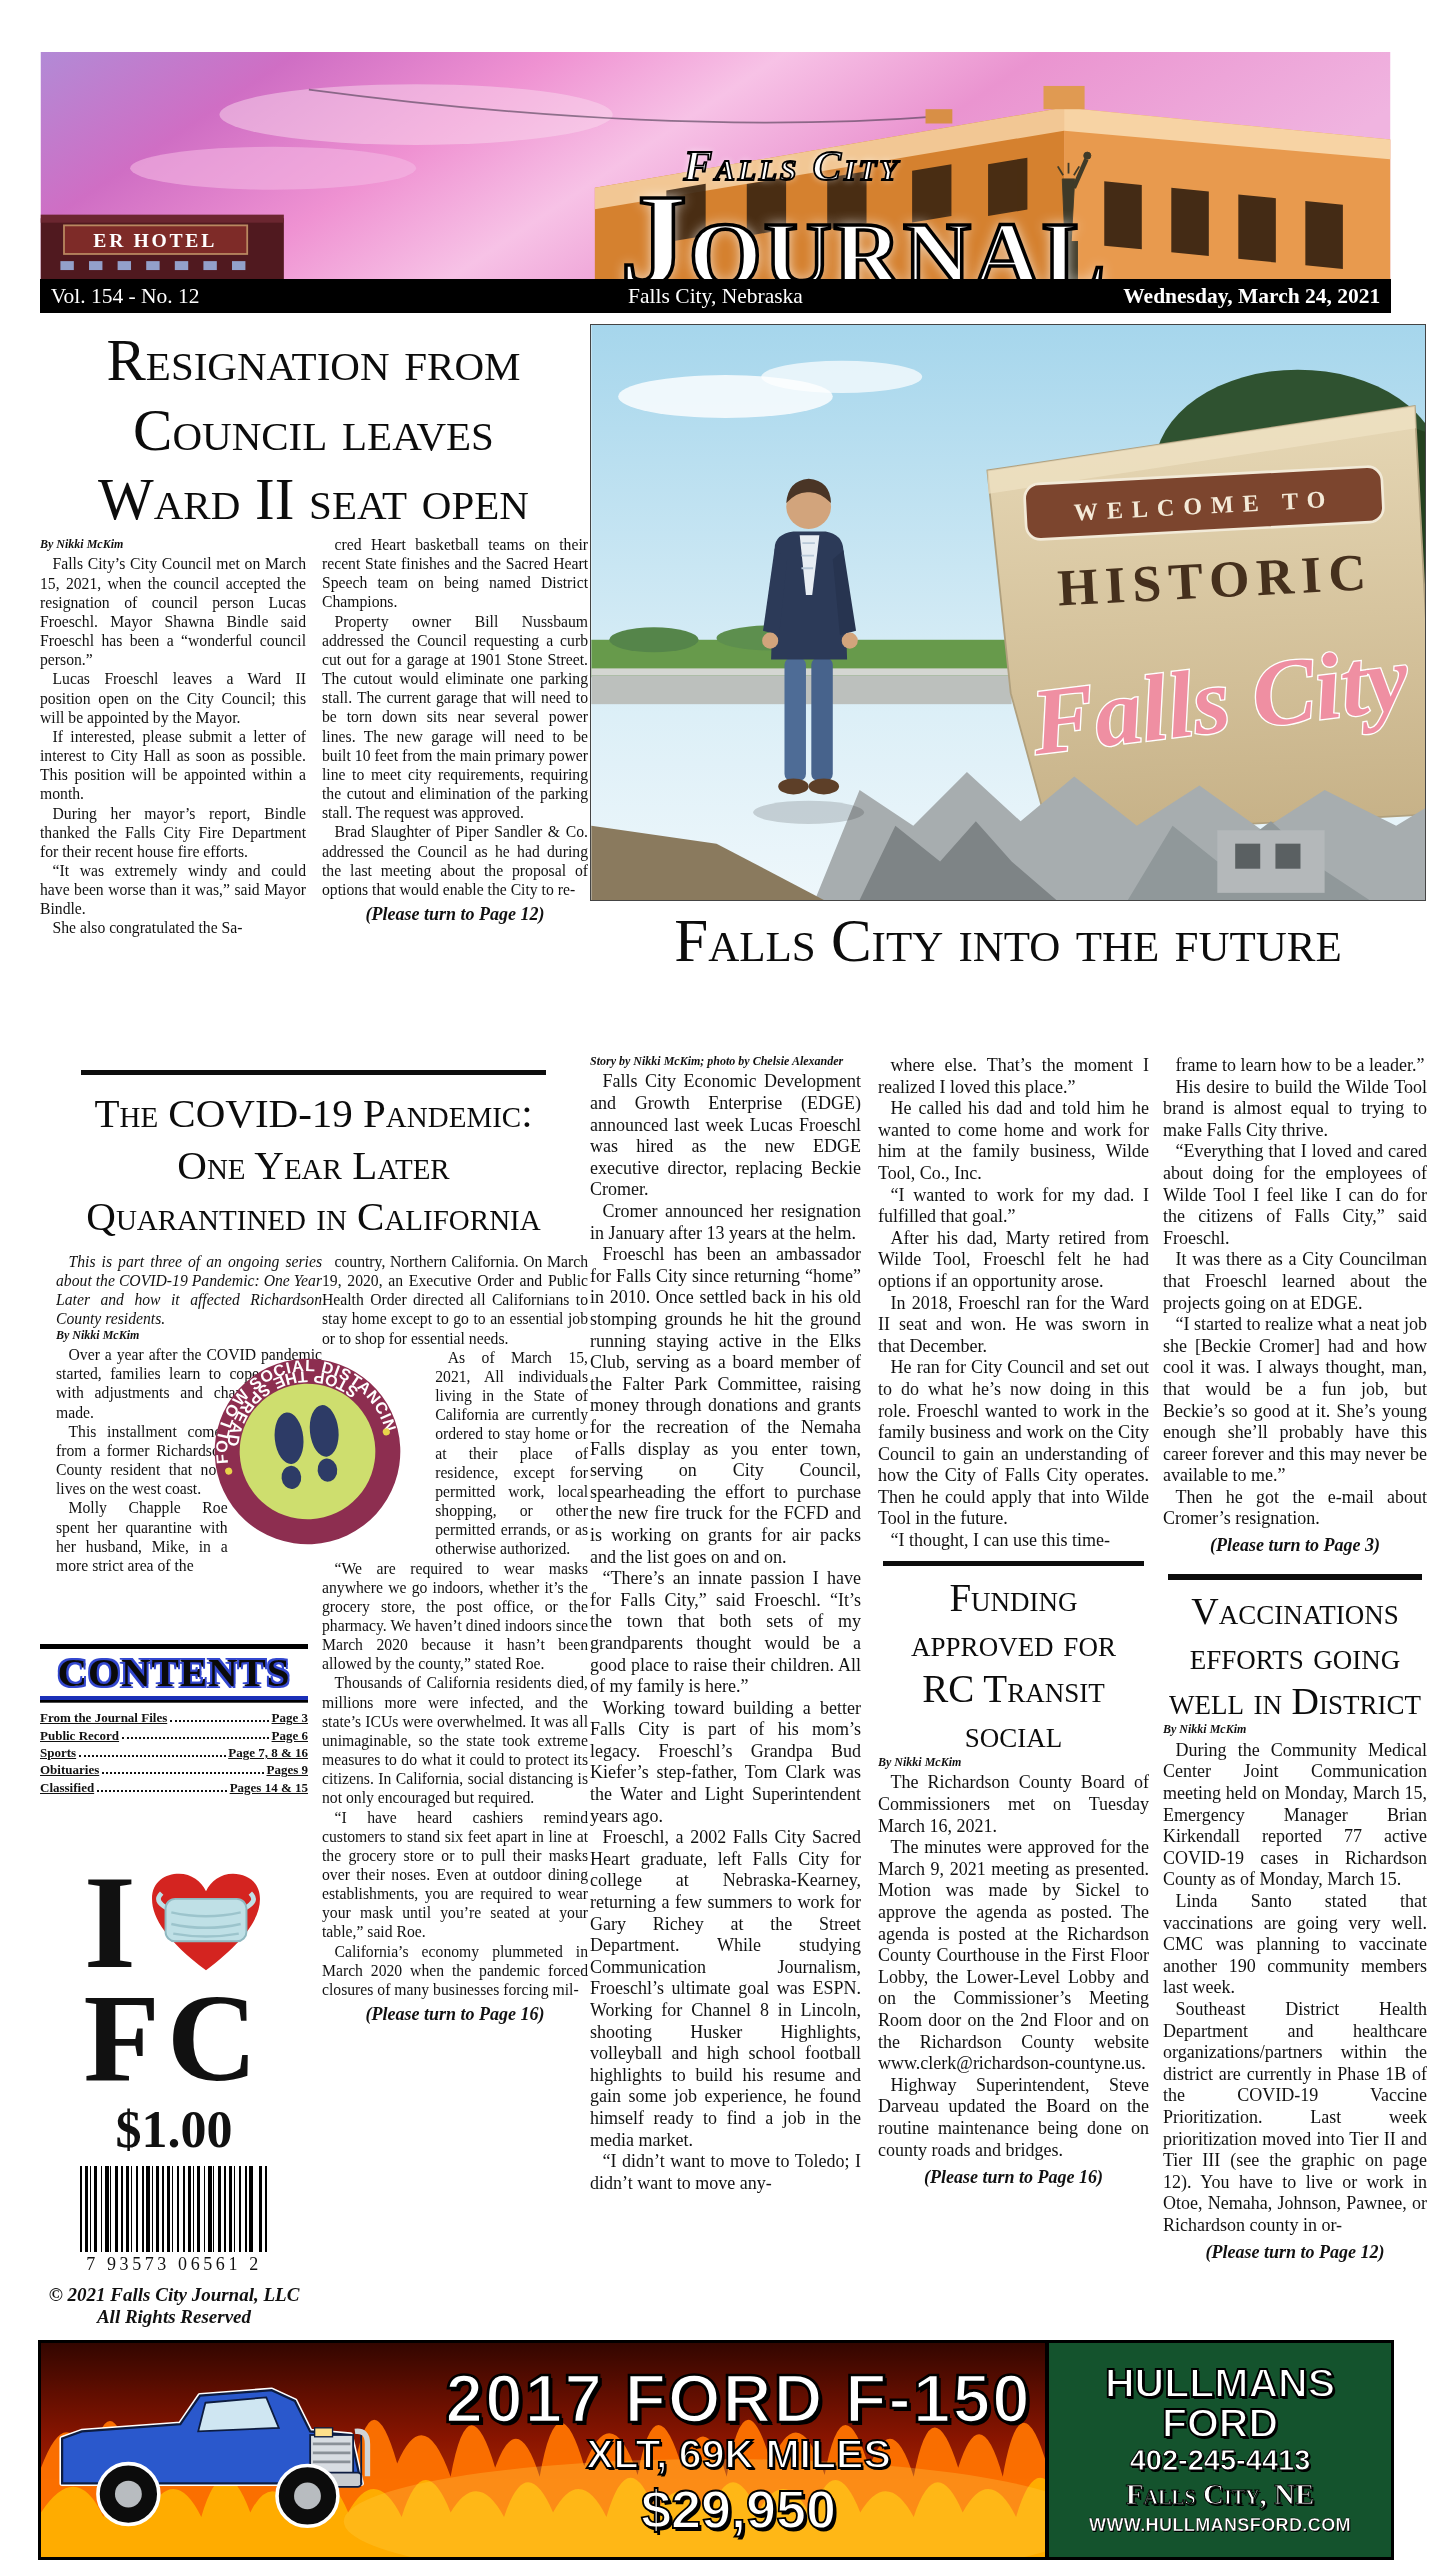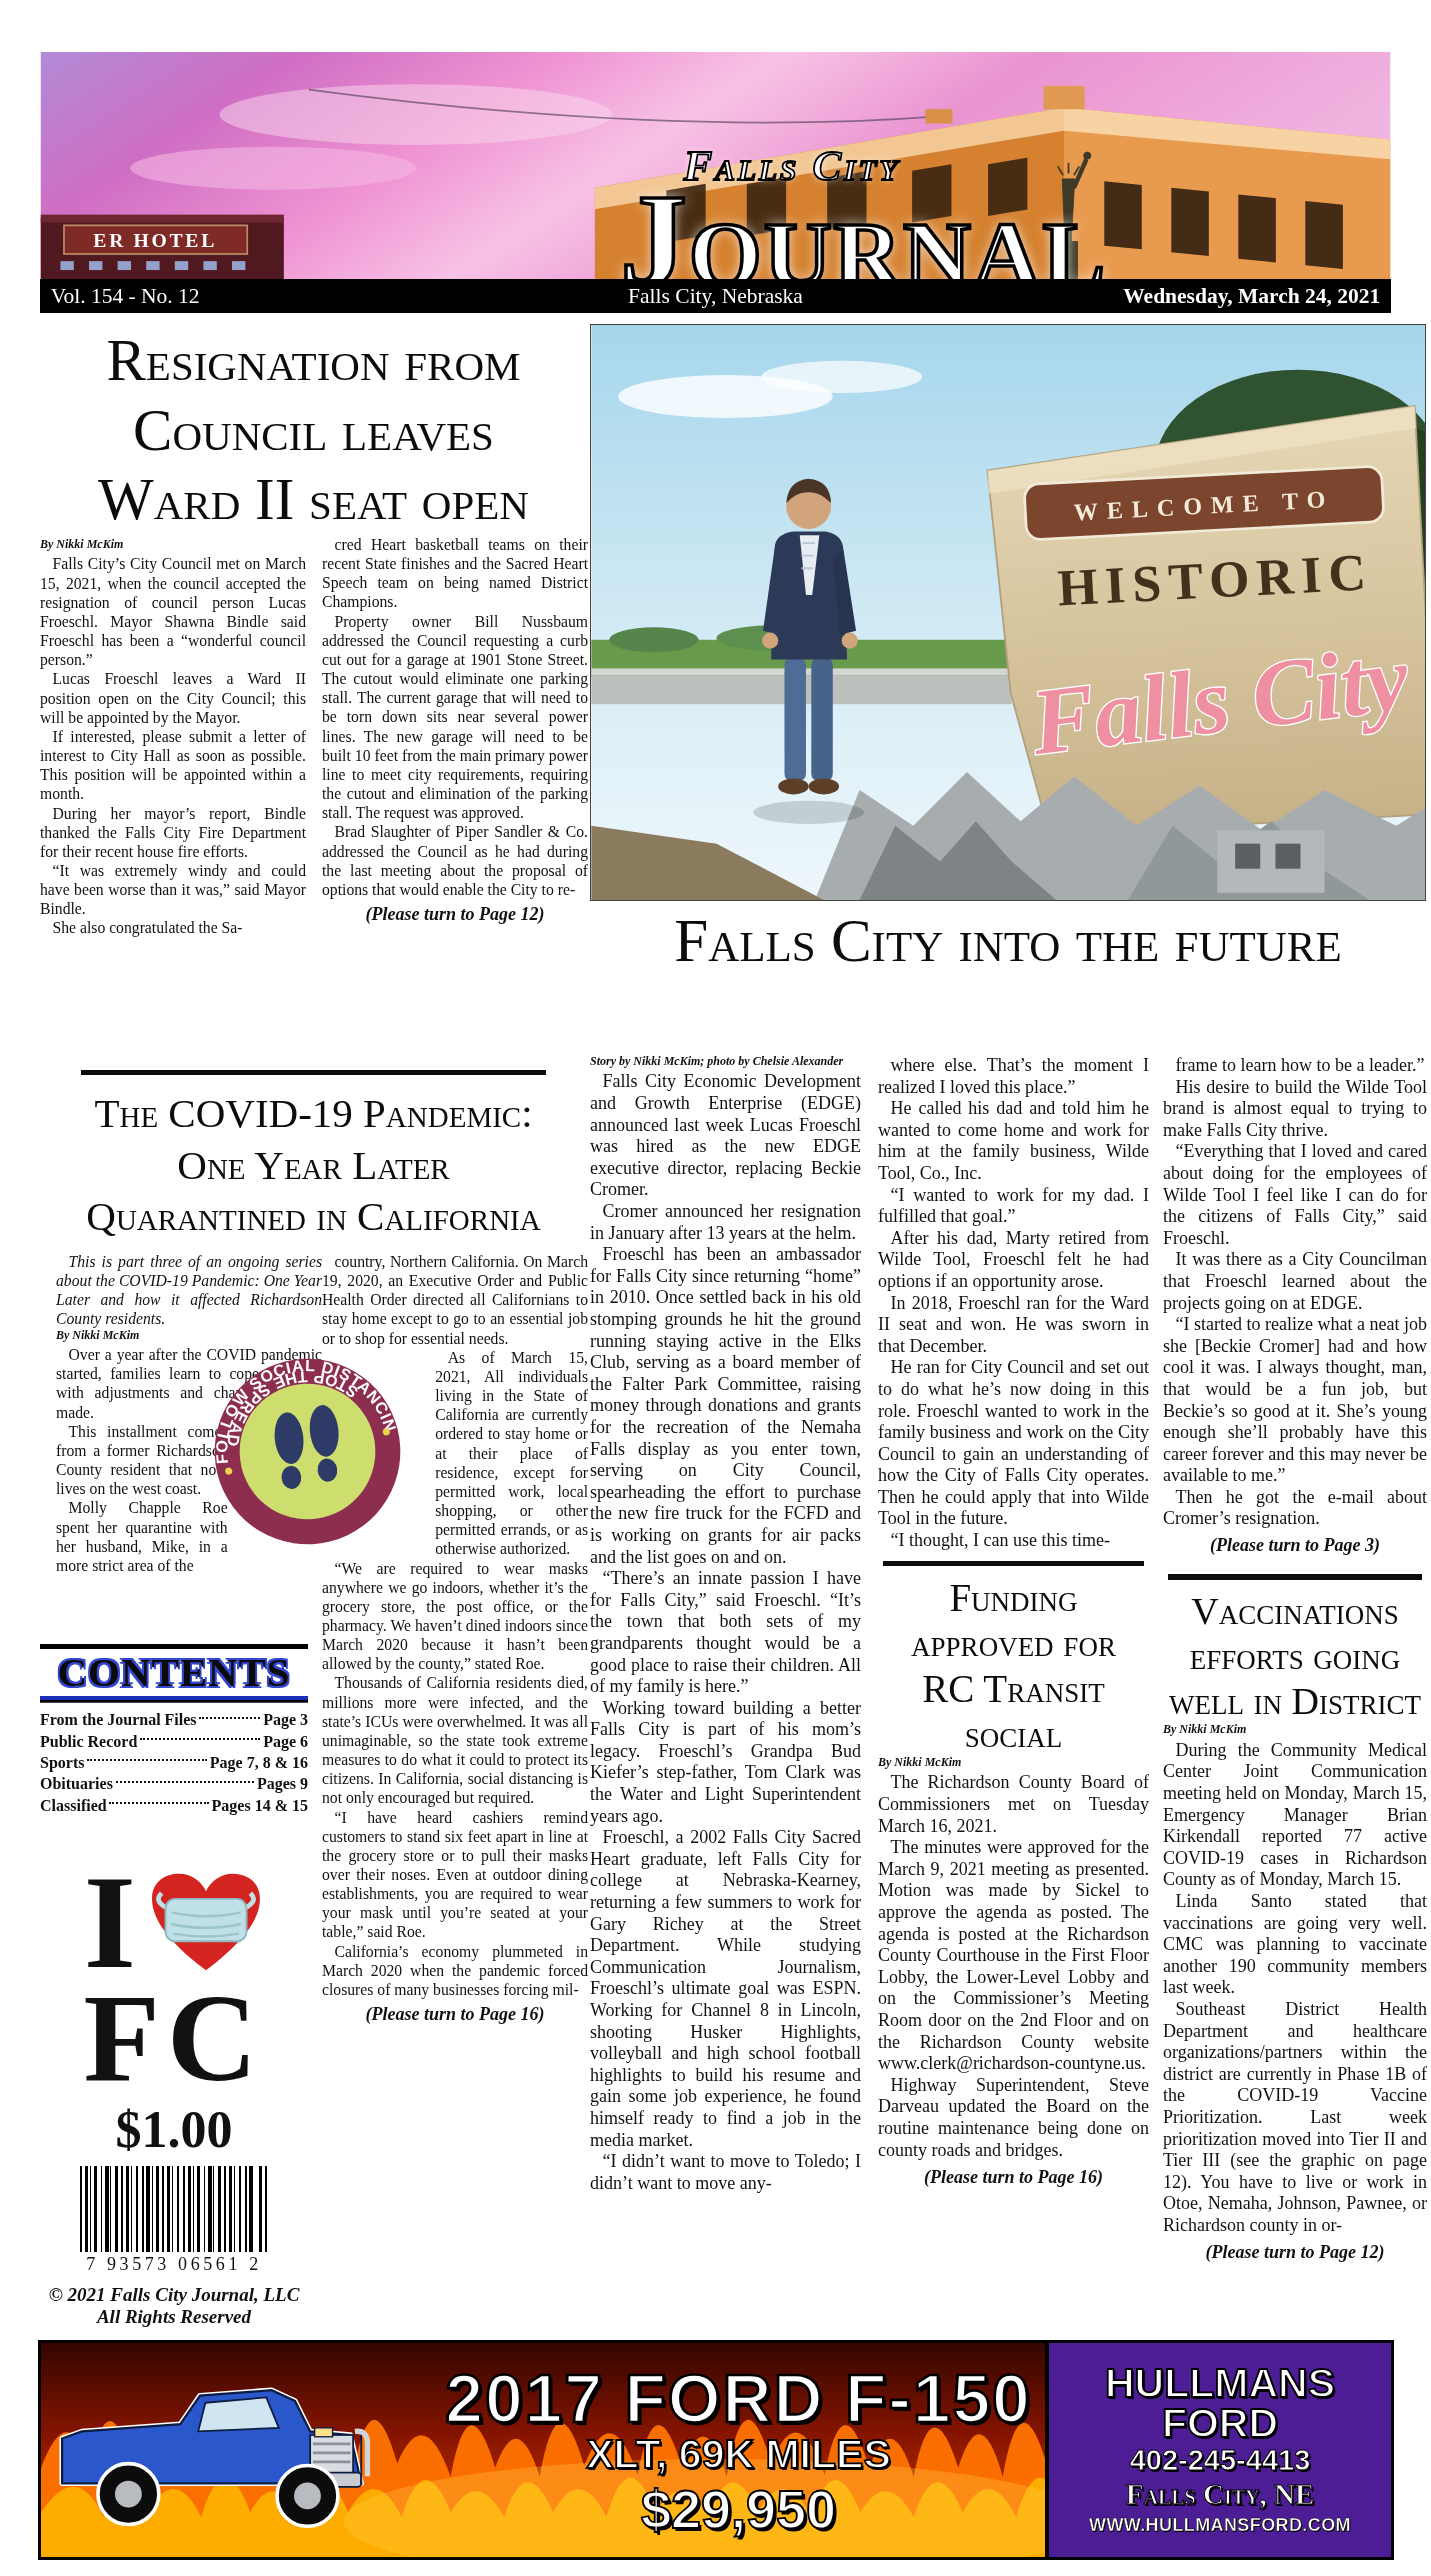--- a/index.html
+++ b/index.html
@@ -36,21 +36,21 @@
   .divider{height:5.4px;background:#0d0d0d;margin:9px 5.4px;}
   .spacer-r{float:right;width:89px;height:179px;margin:1.8px 0 1.8px 5.4px;}
   .spacer-l{float:left;width:106px;height:190px;margin:1.8px 7.2px 1.8px 0;}
   
   .contents-box{position:absolute;left:40px;top:1644px;width:268px;}
   .contents-title{font-family:"Liberation Serif",serif;font-weight:bold;font-size:41px;letter-spacing:0.9px;
       text-align:center;color:#0a0a0a;border-top:5.4px solid #000;border-bottom:4.5px solid #1a2fb8;
       box-shadow:0 2.7px 0 #000;line-height:1.15;
       text-shadow:1.8px 1.8px 0 #3347cf,-1.8px -1.8px 0 #3347cf,1.8px -1.8px 0 #3347cf,-1.8px 1.8px 0 #3347cf,0 0 1.8px #fff;}
   .toc{margin-top:9px;}
-  .toc-row{display:flex;align-items:center;font-weight:bold;font-size:16px;line-height:1.34;}
+  .toc-row{display:flex;align-items:flex-end;font-weight:bold;font-size:13px;line-height:1.34;text-decoration:underline;}
   .toc-dots{flex:1;border-bottom:2.7px dotted #111;margin:0 2.7px 4.5px 2.7px;min-width:10.7px;}
   .ilfc{position:absolute;left:40px;top:1866px;width:268px;text-align:center;}
   .ilfc-row{display:flex;align-items:center;justify-content:center;gap:12.5px;}
   .ilfc-letter{font-size:134px;font-weight:bold;line-height:.85;}
   .ilfc-fc{font-size:125px;font-weight:bold;line-height:.9;letter-spacing:7.2px;margin-top:1.8px;}
   .price-tag{font-size:52px;font-weight:bold;margin-top:5.4px;}
   .barcode{width:188px;height:86px;margin:7.2px auto 0;
      background:repeating-linear-gradient(90deg,#000 0 1.8px,#fff 1.8px 4.5px,#000 4.5px 8px,#fff 8px 9.8px,#000 9.8px 10.7px,#fff 10.7px 14.3px,#000 14.3px 17px,#fff 17px 20.6px);}
   .barcode-digits{font-size:18px;letter-spacing:3.6px;margin-top:1.8px;}
   .copyright{font-size:19px;font-weight:bold;font-style:italic;margin-top:9px;line-height:1.2;}
@@ -65,21 +65,21 @@
   .ad-flames{position:absolute;left:0;top:0;width:100%;height:100%;}
   .ad-truck{position:absolute;left:5.4px;bottom:1.8px;width:394px;height:206px;}
   .ad-center{position:absolute;left:394px;right:349px;top:0;bottom:0;display:flex;flex-direction:column;
       align-items:center;justify-content:center;gap:1.8px;z-index:3;}
   .ad-title{font-size:68px;font-weight:bold;color:#fff;letter-spacing:1.8px;line-height:1;
       -webkit-text-stroke:2.7px #000;text-shadow:2.7px 2.7px 0 #000;}
   .ad-sub{font-size:41px;font-weight:bold;color:#fff;line-height:1;
       -webkit-text-stroke:1.8px #000;text-shadow:1.8px 1.8px 0 #000;}
   .ad-price{font-size:54px;font-weight:bold;color:#fff;line-height:1;margin-top:5.4px;
       -webkit-text-stroke:1.8px #000;text-shadow:2.7px 2.7px 0 #000;}
-  .dealer{position:absolute;right:0;top:0;width:342px;height:100%;background:#4c1d95;
+  .dealer{position:absolute;right:0;top:0;width:342px;height:100%;background:#14532d;
       border-left:4.5px solid #000;display:flex;flex-direction:column;align-items:center;
       justify-content:center;z-index:4;color:#fff;gap:0.9px;}
   .dealer-name{font-size:41px;font-weight:bold;line-height:.95;-webkit-text-stroke:1.8px #000;text-shadow:1.8px 1.8px 0 #000;}
   .dealer-phone{font-size:29px;font-weight:bold;-webkit-text-stroke:0.9px #000;text-shadow:1.8px 1.8px 0 #000;}
   .dealer-city{font-family:"Liberation Serif",serif;font-variant:small-caps;font-size:29px;font-weight:bold;
       -webkit-text-stroke:0.9px #000;text-shadow:1.8px 1.8px 0 #000;}
   .dealer-web{font-size:18px;font-weight:bold;letter-spacing:0.4px;-webkit-text-stroke:0.4px #000;text-shadow:0.9px 0.9px 0 #000;margin-top:2.7px;}
 </style>
 </head>
 <body>

